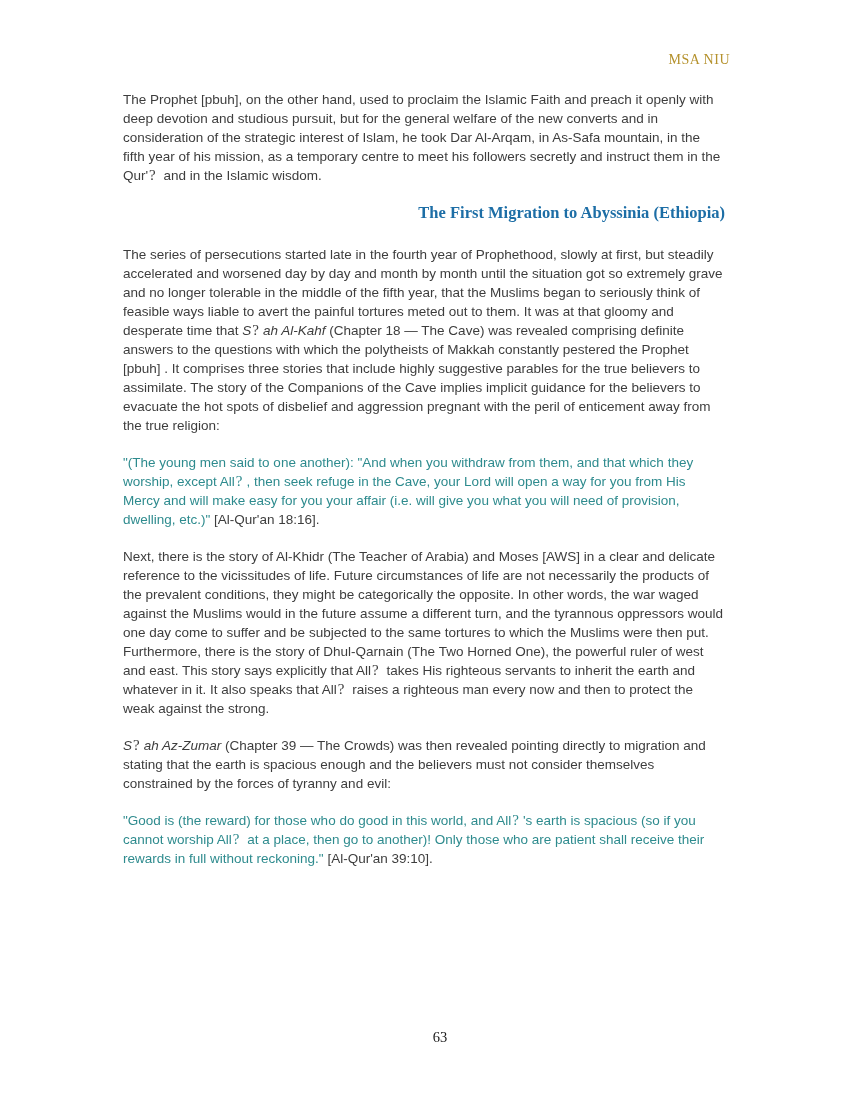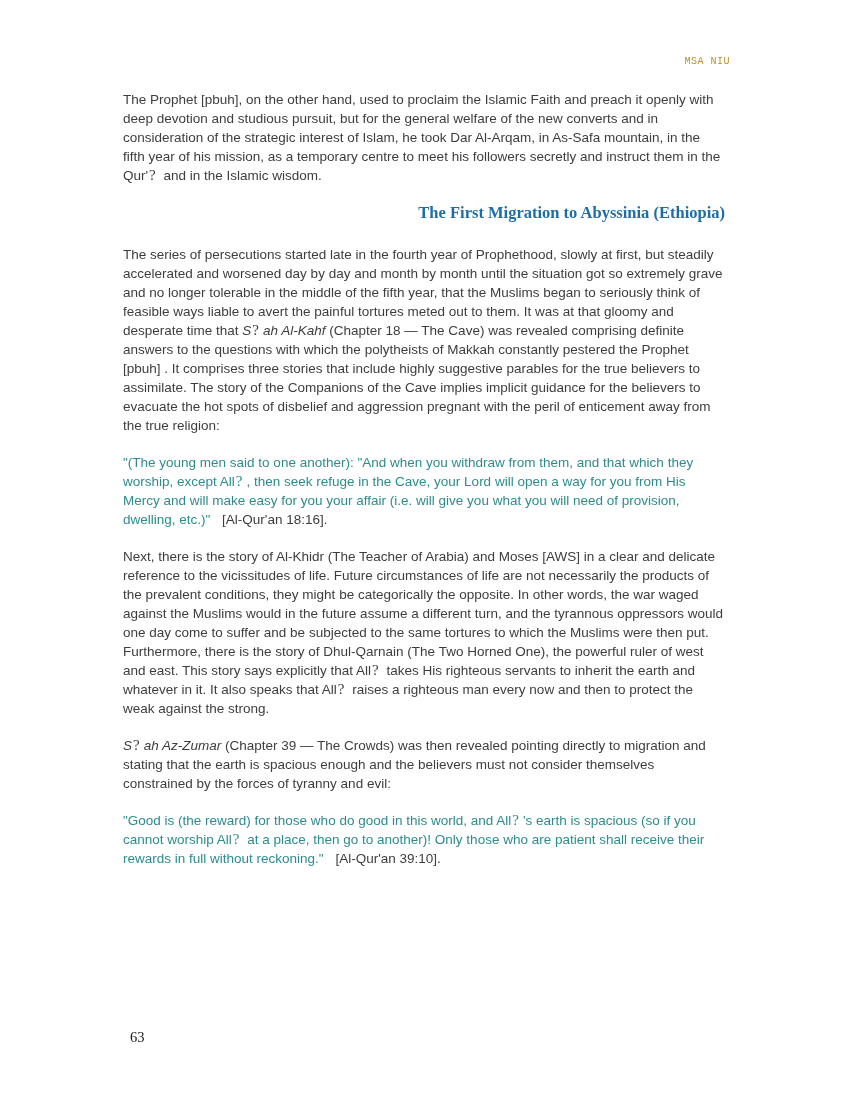--- a/index.html
+++ b/index.html
@@ -18,22 +18,22 @@
     background: #ffffff;
     font-family: "Liberation Sans", sans-serif;
     overflow: hidden;
   }
   .page-header {
     position: absolute;
     top: 50px;
     right: 120px;
   }
   .brand {
-    font-family: Liberation Mono, monospace;
-    font-size: 10px;
+    font-family: Liberation Serif, serif;
+    font-size: 14px;
     color: var(--brand_gold);
     letter-spacing: 0.5px;
     text-align: center;
   }
   .content {
     position: absolute;
     top: 90px;
     left: 123px;
     width: 602px;
   }
@@ -60,27 +60,27 @@
   
   .content > *:nth-child(6) { margin-top: 9px; }
   .seg-normal { }
   .seg-italic { font-style: italic; }
   .seg-glyph {
     font-family: "Liberation Serif", serif;
     font-size: 15px;
     font-weight: 400;
     padding: 0 4px 0 1px;
   }
-  .seg-dark { color: var(--body_text); margin-left: 8px; }
+  .seg-dark { color: var(--body_text); }
   .page-footer {
     position: absolute;
     top: 1028px;
-    left: 130px;
+    left: 139px;
     width: 602px;
-    text-align: left;
+    text-align: center;
   }
   .page-number {
     font-family: "Liberation Serif", serif;
     font-size: 14.5px;
     color: var(--footer_text);
   }
 </style>
 </head>
 <body>
 

